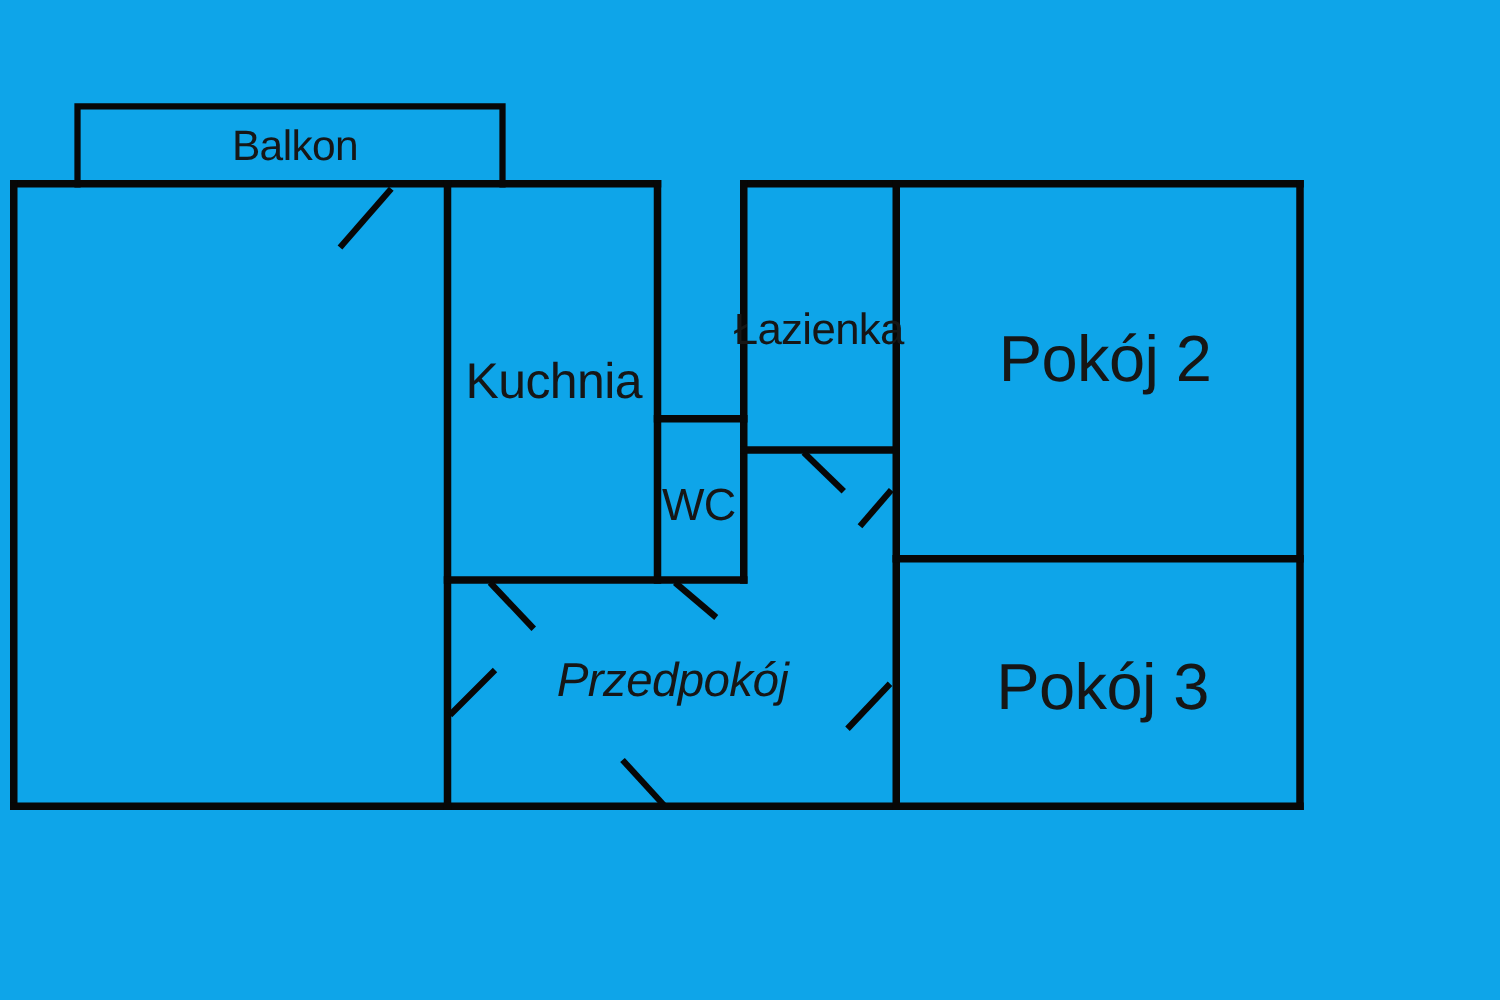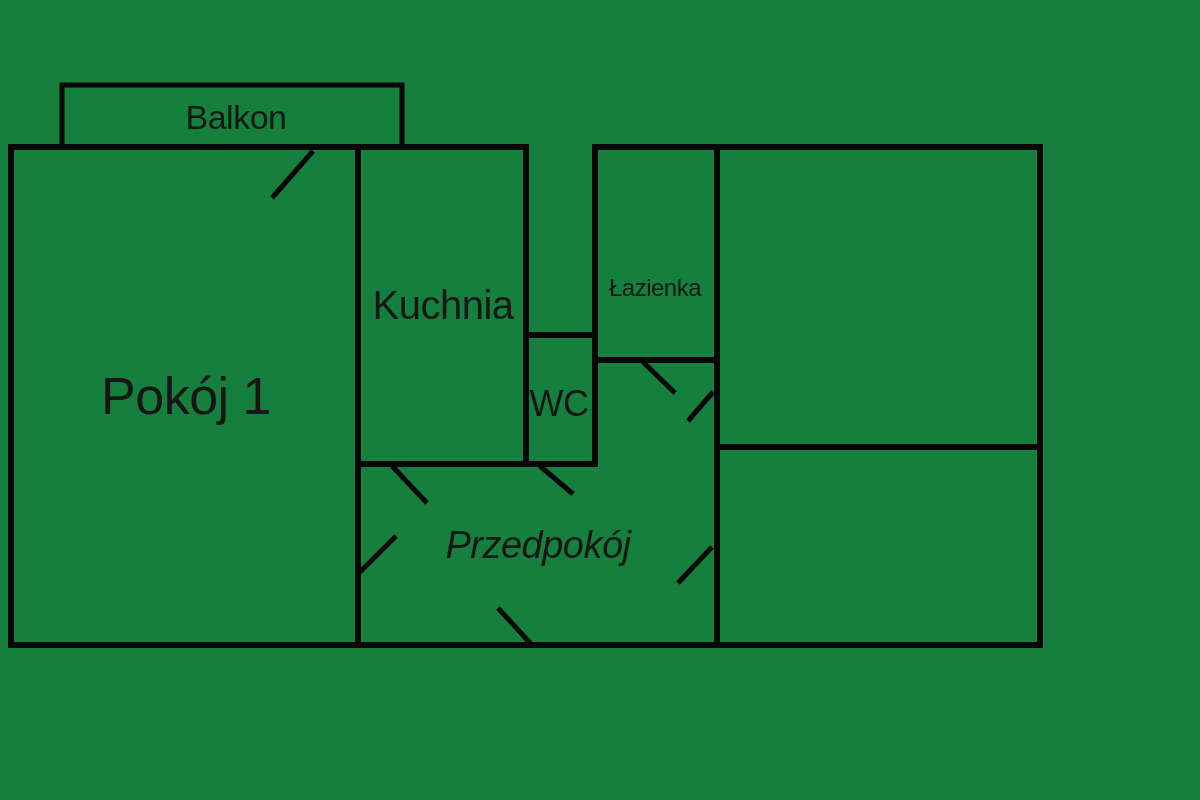--- a/index.html
+++ b/index.html
@@ -4,21 +4,21 @@
 <style>
   html, body {
     margin: 0;
     padding: 0;
     background: #ffffff;
   }
   .canvas {
     position: relative;
     width: 1200px;
     height: 800px;
-    background: #15803d;
+    background: #0ea5e9;
     overflow: hidden;
     font-family: "Liberation Sans", sans-serif;
   }
   .plan-svg {
     position: absolute;
     left: 0;
     top: 0;
     width: 1200px;
     height: 800px;
   }
@@ -34,21 +34,21 @@
     color: #161616;
     letter-spacing: -0.5px;
     white-space: nowrap;
     line-height: 1;
   }
   .fs-big   { font-size: 52px; }
   .fs-med   { font-size: 40px; }
   .fs-hall  { font-size: 38px; }
   .fs-wc    { font-size: 36px; }
   .fs-balk  { font-size: 34px; }
-  .fs-laz   { font-size: 24px; margin-top: 24px; }
+  .fs-laz   { font-size: 35px; }
 </style>
 </head>
 <body>
 
 <div class="canvas">
 
   <svg class="plan-svg" viewBox="0 0 1200 800">
 
     <polyline class="thin" points="62,150 62,85 402,85 402,150"></polyline>
 
@@ -72,19 +72,20 @@
     <line class="thin" x1="392" y1="466" x2="427" y2="503"></line>
     <line class="thin" x1="540" y1="466" x2="573" y2="494"></line>
     <line class="thin" x1="643" y1="362" x2="675" y2="393"></line>
     <line class="thin" x1="713" y1="392" x2="688" y2="421"></line>
     <line class="thin" x1="712" y1="547" x2="678" y2="583"></line>
     <line class="thin" x1="360" y1="572" x2="396" y2="536"></line>
     <line class="thin" x1="498" y1="608" x2="531" y2="644"></line>
   </svg>
 
   <div class="room-label fs-balk" style="left:236px; top:117px;">Balkon</div>
-  <div class="room-label fs-big" style="left:186px; top:396px;">Pokój 1</div>
   <div class="room-label fs-med" style="left:443px; top:305px;">Kuchnia</div>
   <div class="room-label fs-wc" style="left:559px; top:404px;">WC</div>
   <div class="room-label fs-laz" style="left:655px; top:264px;">Łazienka</div>
+  <div class="room-label fs-big" style="left:884px; top:288px;">Pokój 2</div>
+  <div class="room-label fs-big" style="left:882px; top:550px;">Pokój 3</div>
   <div class="room-label fs-hall" style="left:538px; top:545px;font-style:italic;">Przedpokój</div>
 
 </div>
 
 </body></html>

